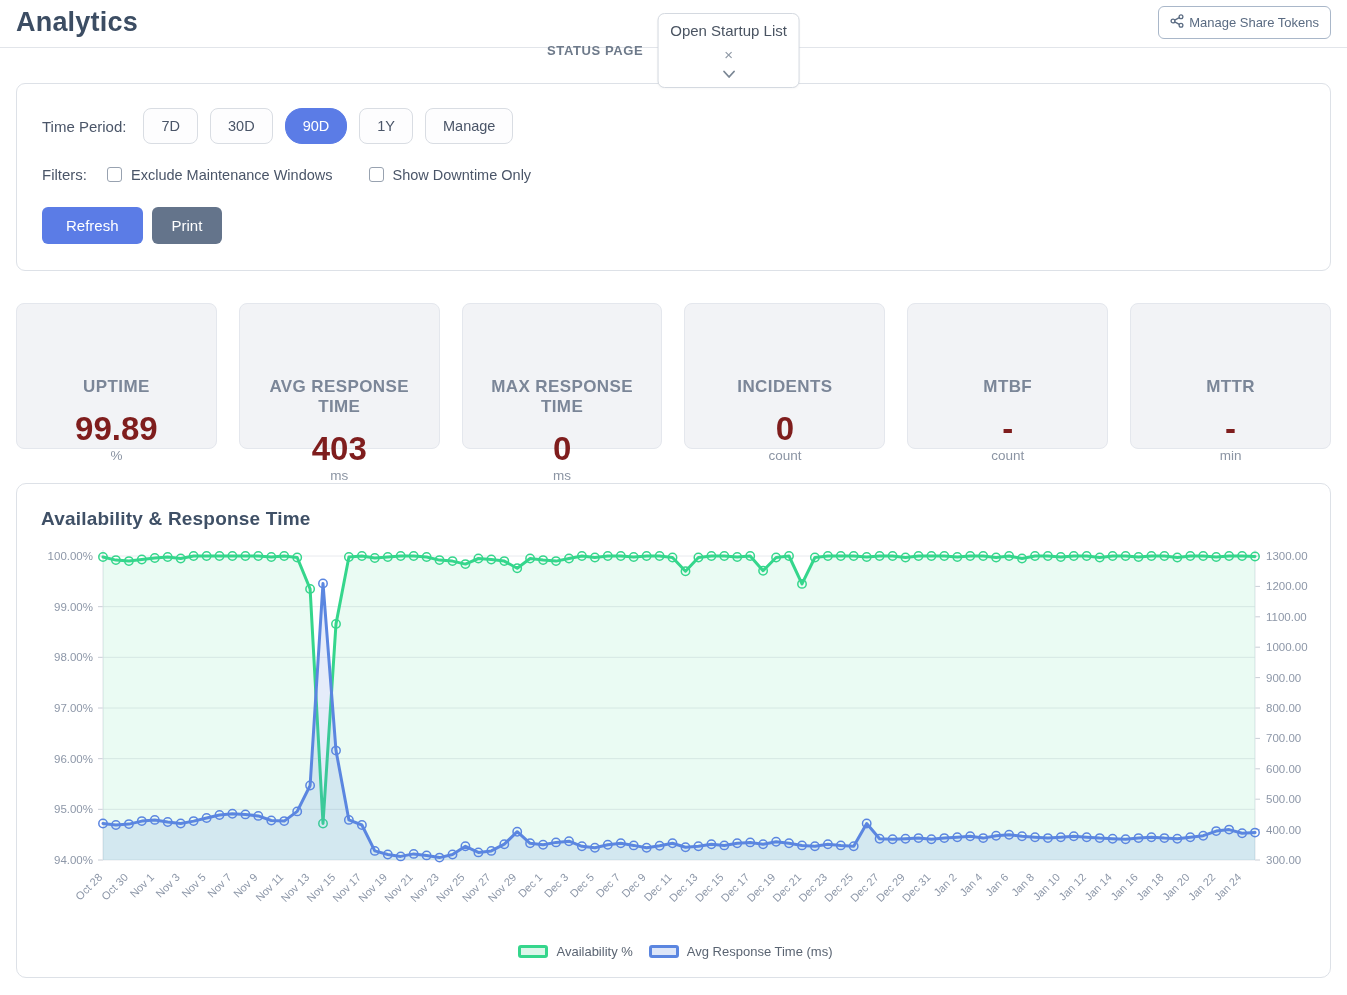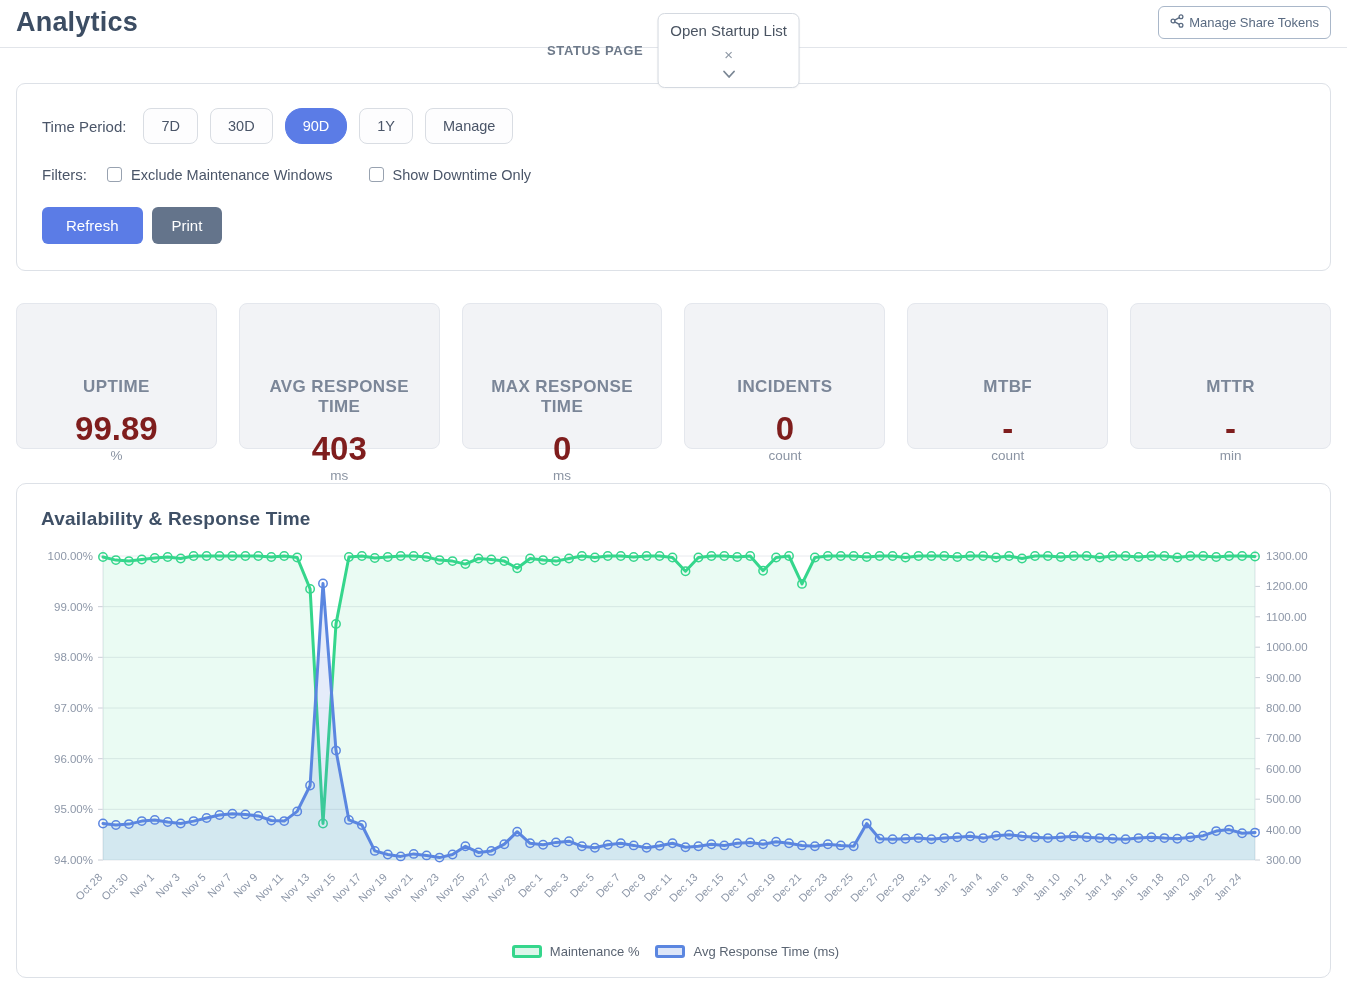--- a/index.html
+++ b/index.html
@@ -417,20 +417,20 @@
         <text x="1099.5056179775281" y="334" text-anchor="end" font-size="11" fill="#8d97a8" transform="rotate(-45 1099.5056179775281 334)">Jan 16</text>
         <text x="1125.3932584269662" y="334" text-anchor="end" font-size="11" fill="#8d97a8" transform="rotate(-45 1125.3932584269662 334)">Jan 18</text>
         <text x="1151.2808988764045" y="334" text-anchor="end" font-size="11" fill="#8d97a8" transform="rotate(-45 1151.2808988764045 334)">Jan 20</text>
         <text x="1177.1685393258426" y="334" text-anchor="end" font-size="11" fill="#8d97a8" transform="rotate(-45 1177.1685393258426 334)">Jan 22</text>
         <text x="1203.056179775281" y="334" text-anchor="end" font-size="11" fill="#8d97a8" transform="rotate(-45 1203.056179775281 334)">Jan 24</text>
       </svg>
   </div>
   <div class="legend">
     <div class="legend-item">
       <span class="swatch" id="sw-avail" style="border: 3px solid rgb(53, 214, 140); background: rgb(220, 246, 234);"></span>
-      <span class="legend-text">Maintenance %</span>
+      <span class="legend-text">Availability %</span>
     </div>
     <div class="legend-item">
       <span class="swatch" id="sw-resp" style="border: 3px solid rgb(91, 134, 224); background: rgb(221, 230, 248);"></span>
       <span class="legend-text">Avg Response Time (ms)</span>
     </div>
   </div>
 </div>
 
 </body></html>

